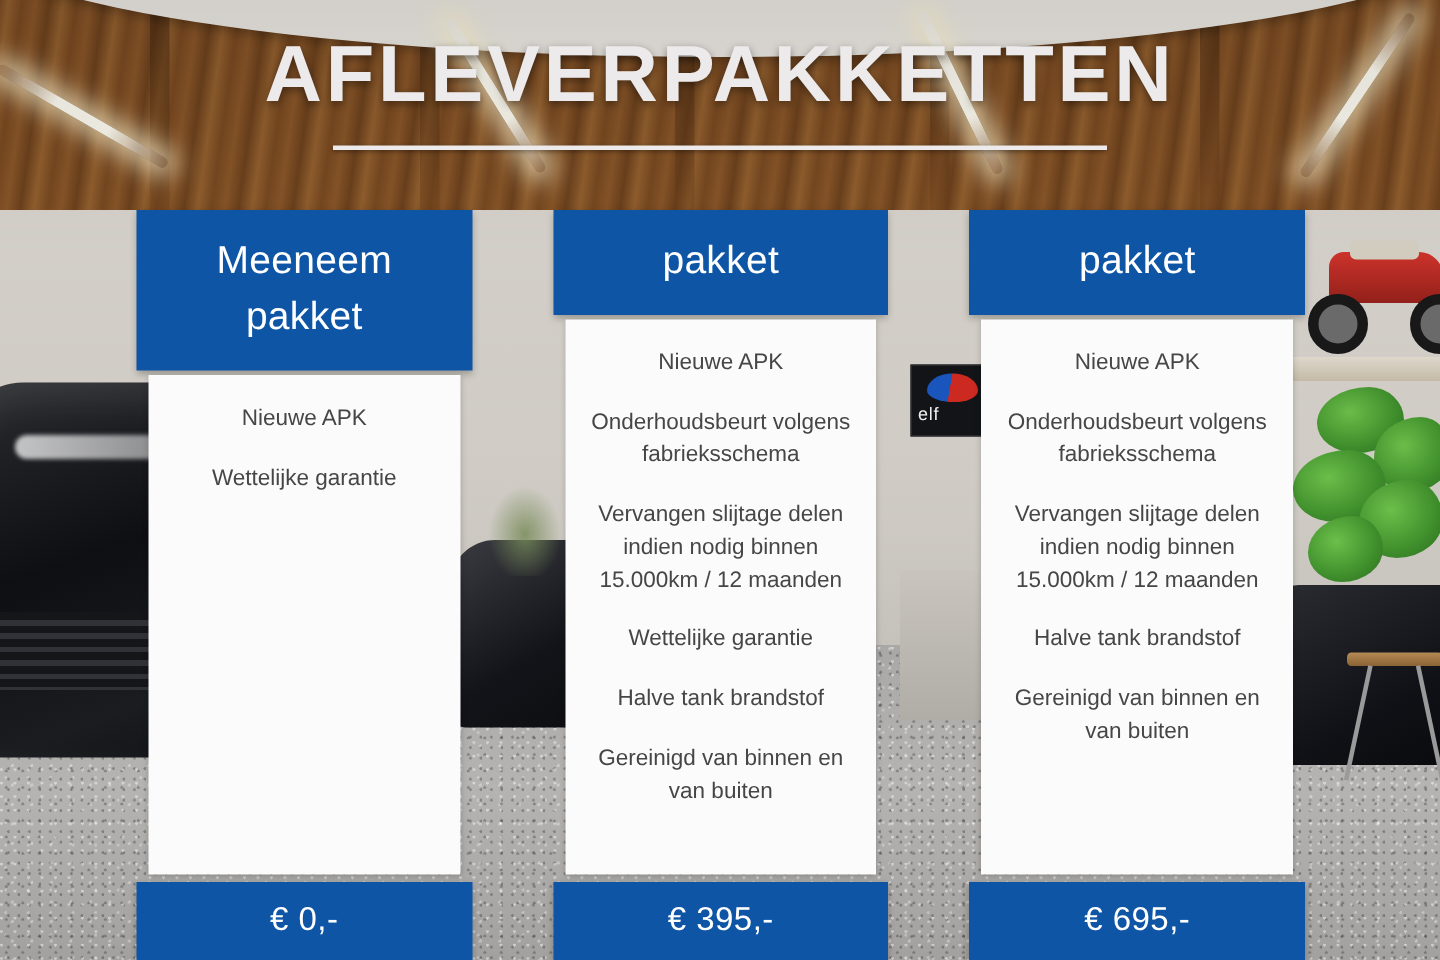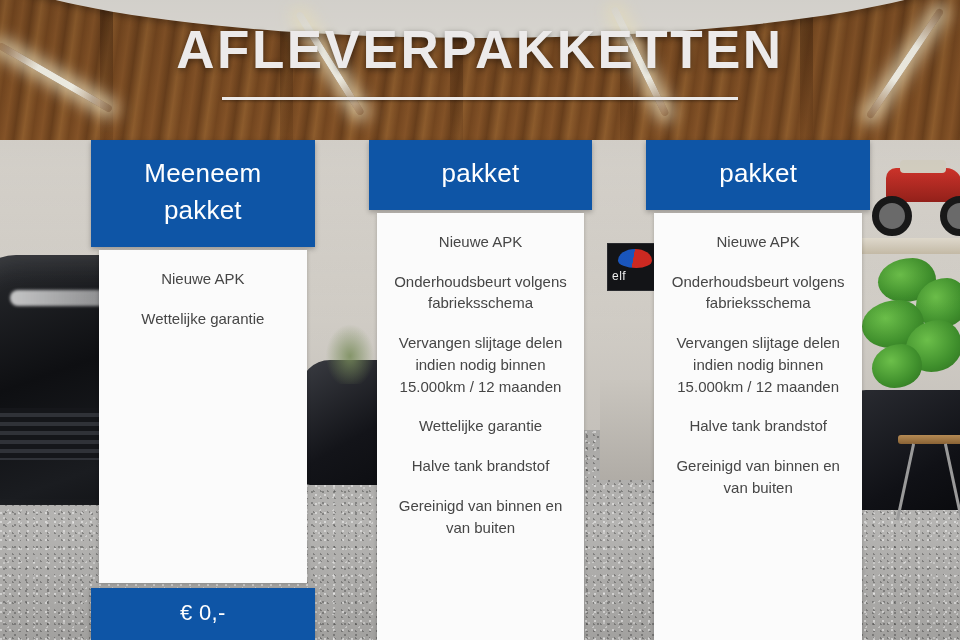--- a/index.html
+++ b/index.html
@@ -328,30 +328,32 @@
       </div>
       <div class="card-body">
         <div class="feature">Nieuwe APK</div>
         <div class="feature">Onderhoudsbeurt volgens fabrieksschema</div>
         <div class="feature">Vervangen slijtage delen indien nodig binnen 15.000km / 12 maanden</div>
         <div class="feature">Wettelijke garantie</div>
         <div class="feature">Halve tank brandstof</div>
         <div class="feature">Gereinigd van binnen en van buiten</div>
 
       </div>
+      <div class="card-price">€ 395,-</div>
     </div>
 
     <div class="card">
       <div class="card-header">
         <div>pakket</div>
       </div>
       <div class="card-body">
         <div class="feature">Nieuwe APK</div>
         <div class="feature">Onderhoudsbeurt volgens fabrieksschema</div>
         <div class="feature">Vervangen slijtage delen indien nodig binnen 15.000km / 12 maanden</div>
         <div class="feature">Halve tank brandstof</div>
         <div class="feature">Gereinigd van binnen en van buiten</div>
 
       </div>
+      <div class="card-price">€ 695,-</div>
     </div>
 
   </div>
 </div>
 
 </body></html>

